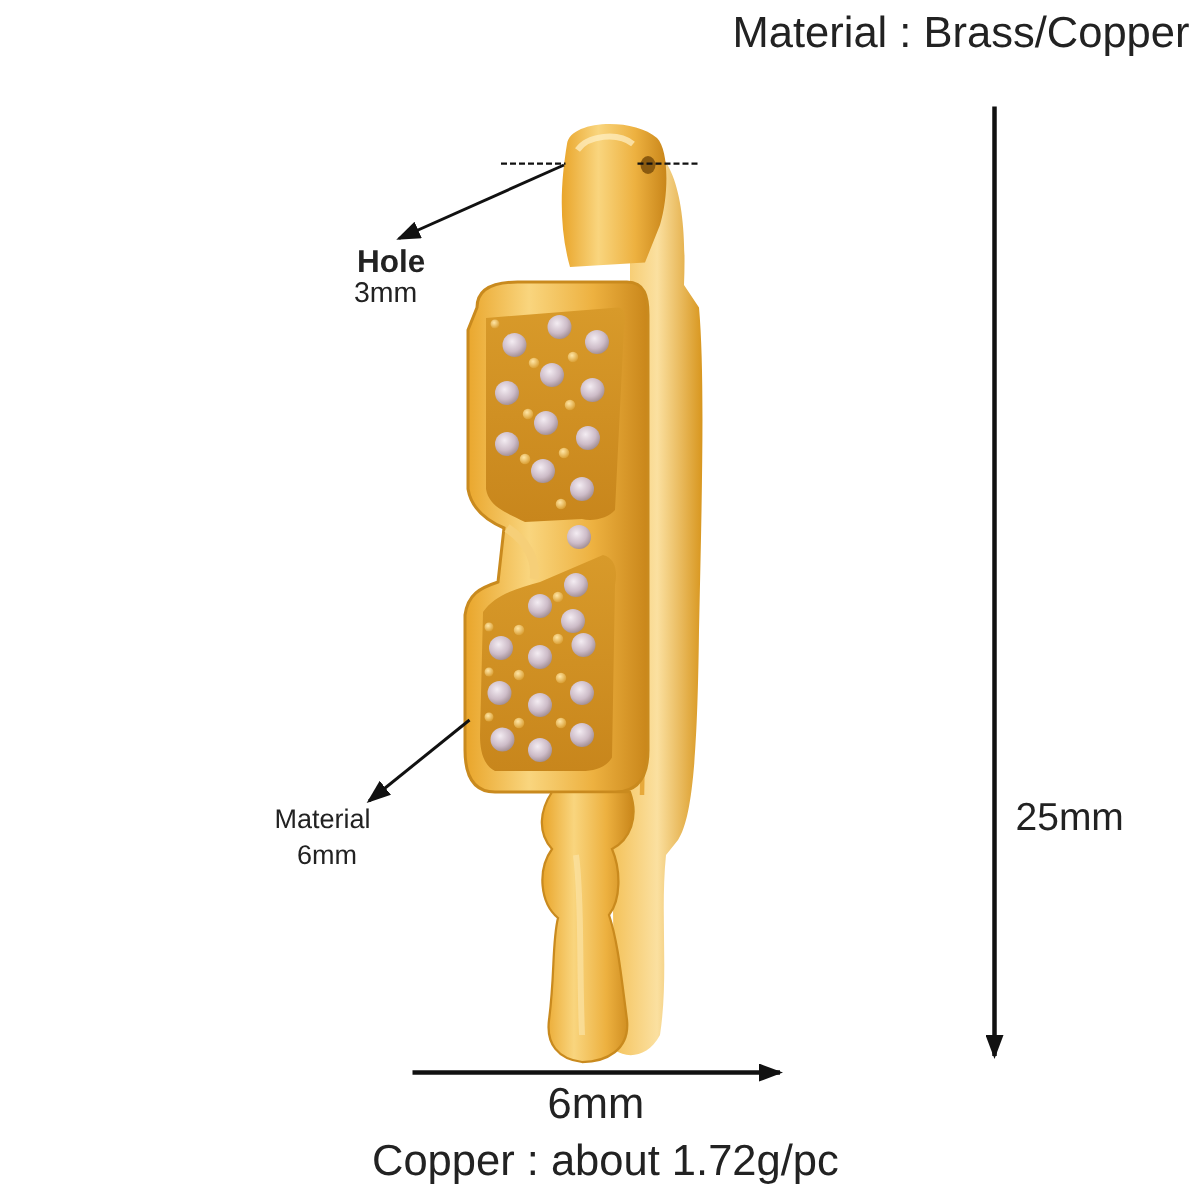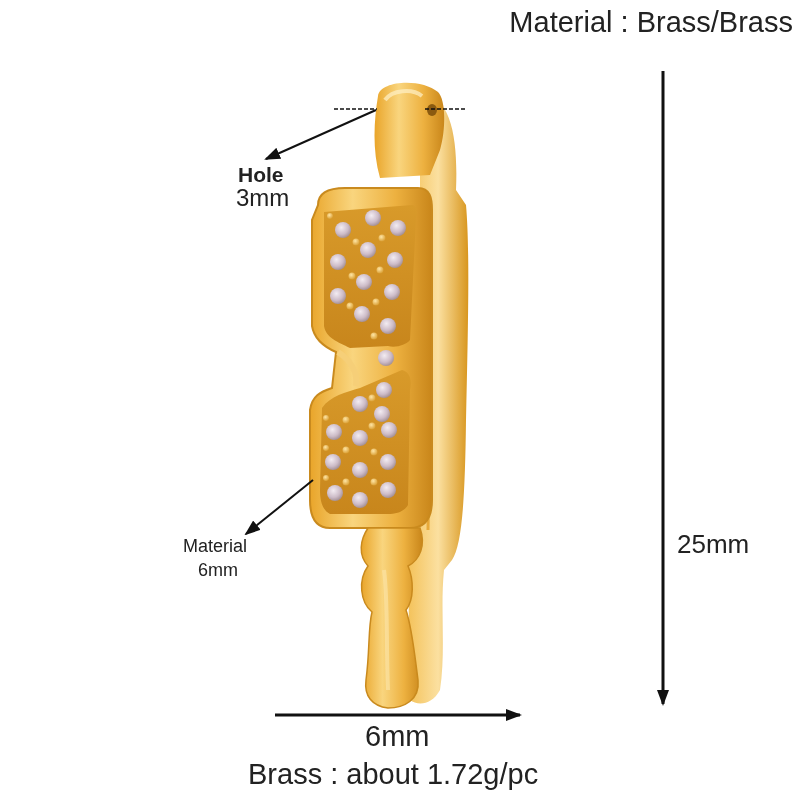--- a/index.html
+++ b/index.html
@@ -1,21 +1,21 @@
 <!DOCTYPE html>
 <html><head>
   <meta charset="utf-8">
   <style>
     html, body { margin: 0; padding: 0; background: #ffffff; }
     body { width: 800px; height: 800px; position: relative; overflow: hidden;
            font-family: "Liberation Sans", sans-serif; color: #222222; }
     .lbl { position: absolute; white-space: nowrap; line-height: 1; }
     #material { top: 8px; right: 7px; font-size: 29px; }
     #hole-title { left: 238px; top: 164px; font-size: 21px; font-weight: bold; }
-    #hole-value { left: 236px; top: 186px; font-size: 24px; }
+    #hole-value { left: 236px; top: 186px; font-size: 19px; }
     #thick-title { left: 183px; top: 537px; font-size: 18px; }
     #thick-value { left: 198px; top: 561px; font-size: 18px; }
     #height-value { left: 677px; top: 531px; font-size: 26px; }
     #width-value { left: 365px; top: 722px; font-size: 29px; }
     #weight { left: 248px; top: 760px; font-size: 29px; }
     svg.overlay { position: absolute; left: 0; top: 0; }
   </style>
 </head>
 <body>
 
@@ -146,20 +146,20 @@
 
   <line x1="376" y1="110" x2="266" y2="159" stroke="#111" stroke-width="2" marker-end="url(#arrowBig)"></line>
 
   <line x1="313" y1="480" x2="246" y2="534" stroke="#111" stroke-width="2" marker-end="url(#arrowBig)"></line>
 
   <line x1="663" y1="71" x2="663" y2="704" stroke="#111" stroke-width="3" marker-end="url(#arrowBig)"></line>
 
   <line x1="275" y1="715" x2="520" y2="715" stroke="#111" stroke-width="3" marker-end="url(#arrowBig)"></line>
 </svg>
 
-<div class="lbl" id="material">Material : Brass/Brass</div>
+<div class="lbl" id="material">Material : Brass/Copper</div>
 <div class="lbl" id="hole-title">Hole</div>
 <div class="lbl" id="hole-value">3mm</div>
 <div class="lbl" id="thick-title">Material</div>
 <div class="lbl" id="thick-value">6mm</div>
 <div class="lbl" id="height-value">25mm</div>
 <div class="lbl" id="width-value">6mm</div>
-<div class="lbl" id="weight">Brass : about 1.72g/pc</div>
+<div class="lbl" id="weight">Copper : about 1.72g/pc</div>
 
 </body></html>

